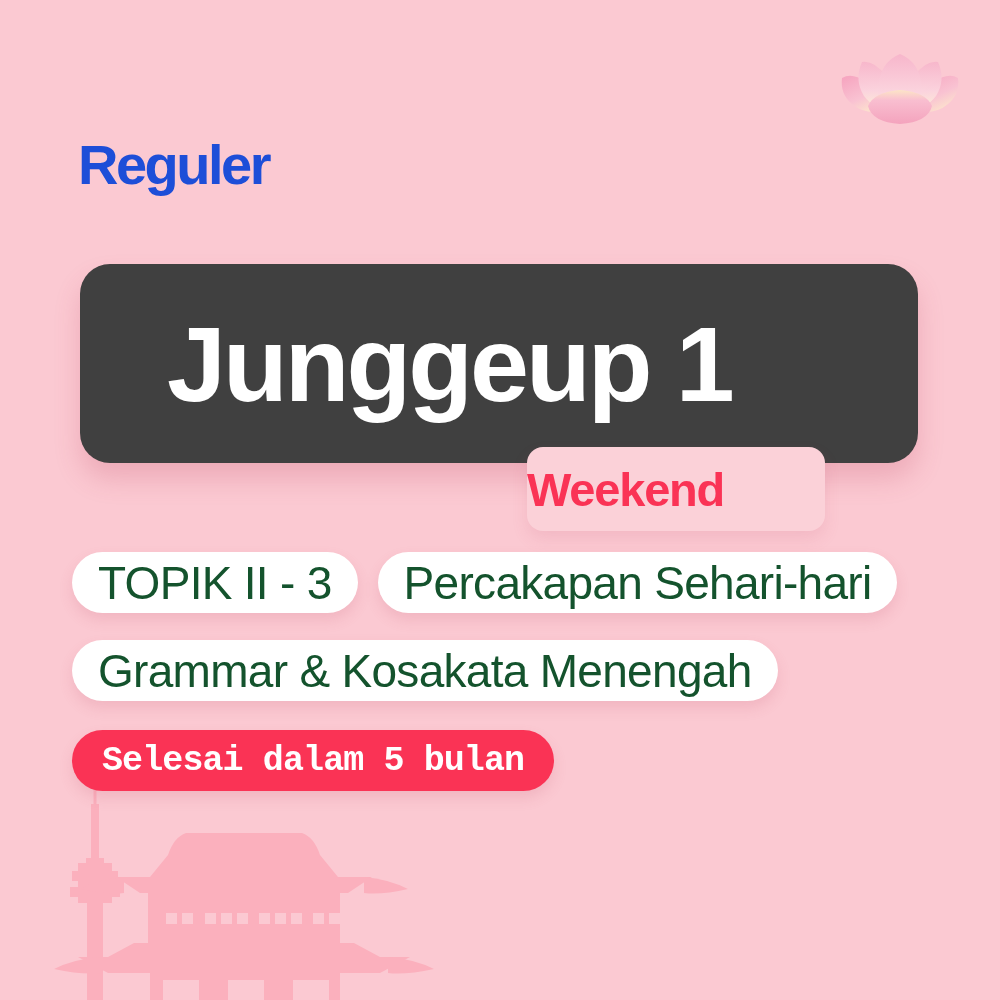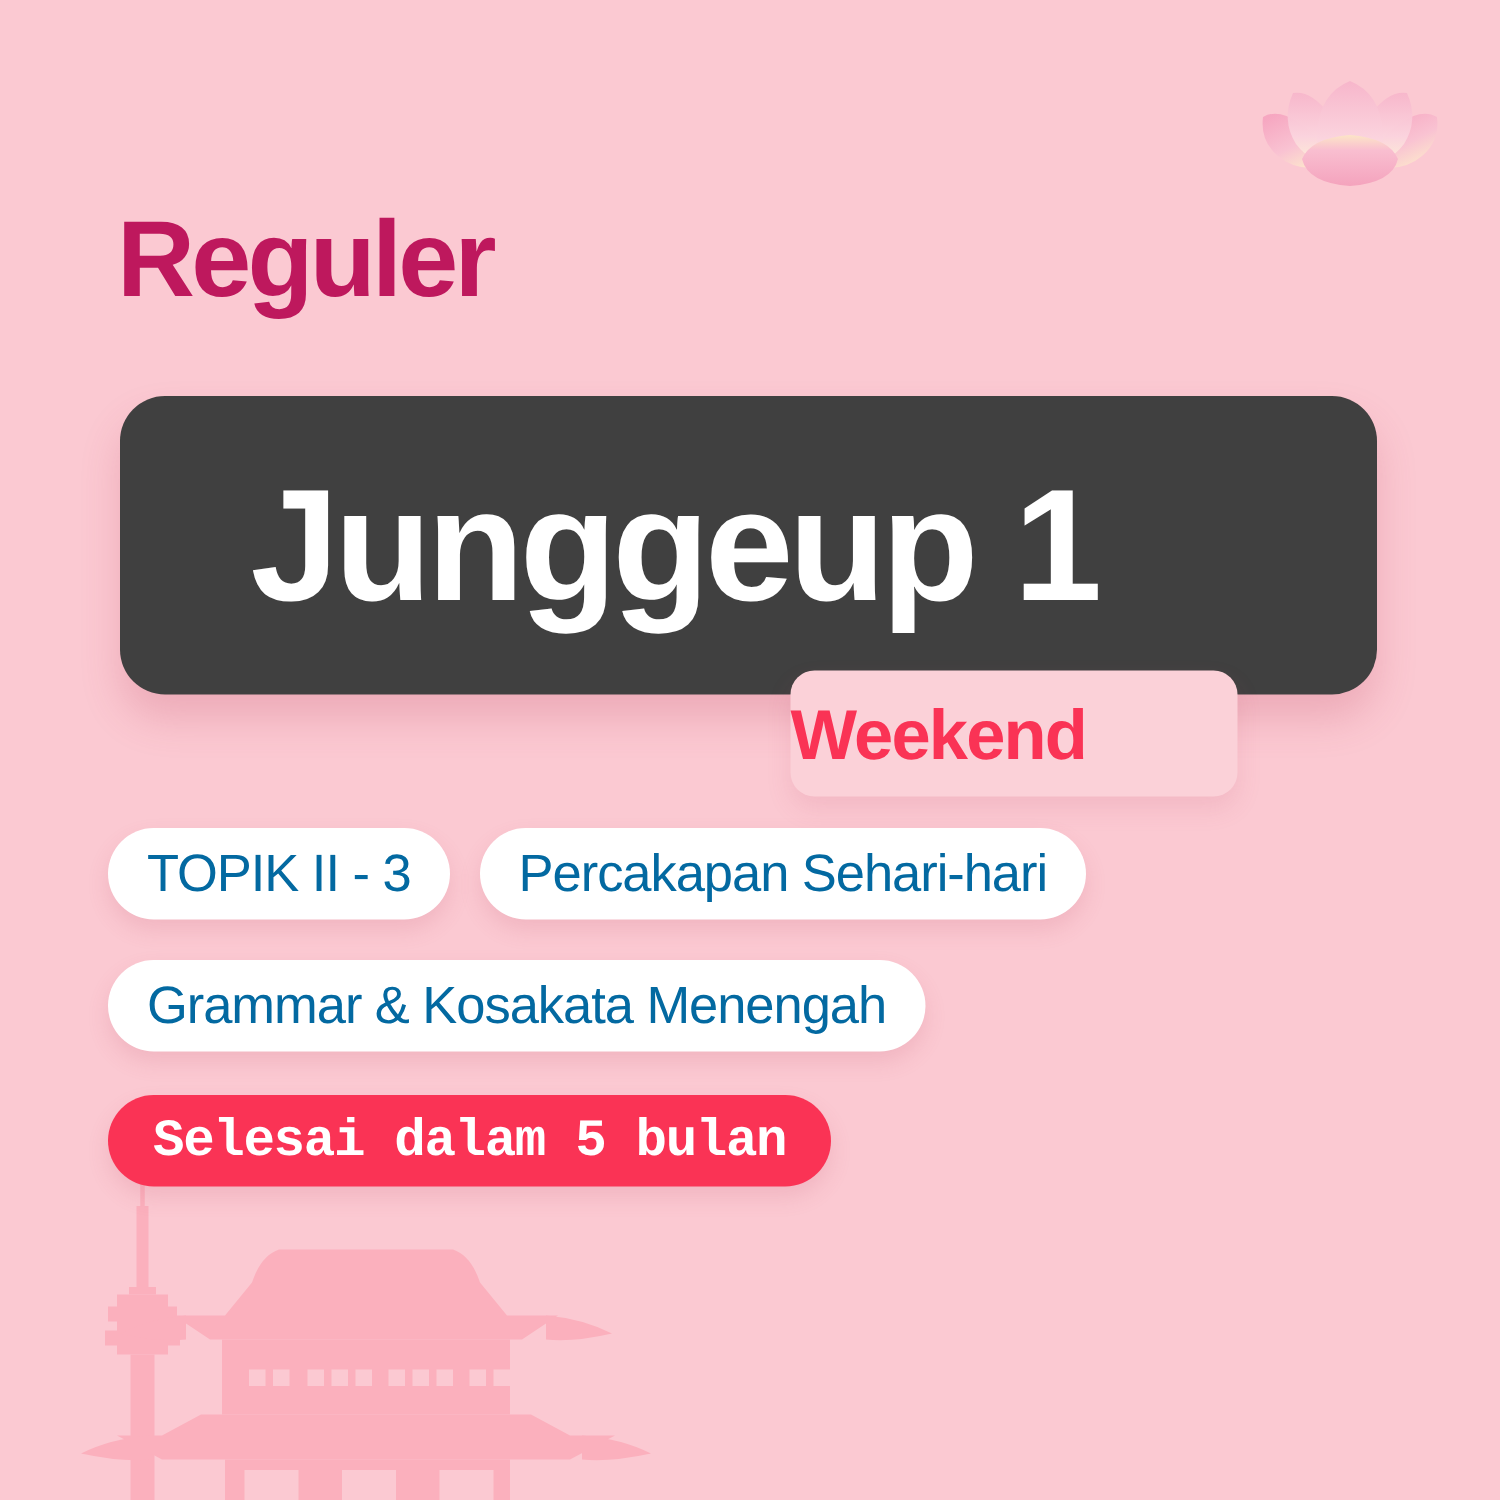--- a/index.html
+++ b/index.html
@@ -43,24 +43,24 @@
     top: 42px;
     width: 128px;
     height: 84px;
   }
 
   
   #kicker {
     position: absolute;
     left: 78px;
     top: 137px;
-    font-size: 72px;
+    font-size: 56px;
     font-weight: 700;
     letter-spacing: -2.5px;
-    color: #be185d;
+    color: #1d4ed8;
     line-height: 1;
   }
 
   
   #title-card {
     position: absolute;
     left: 80px;
     top: 264px;
     width: 838px;
     height: 199px;
@@ -122,22 +122,22 @@
     display: flex;
     align-items: center;
     justify-content: center;
     white-space: nowrap;
     padding: 0 26px;
     box-shadow: 0 7px 14px rgba(190, 80, 105, 0.16);
   }
 
   .pill-light {
     background: #ffffff;
-    color: #0369a1;
-    font-size: 35px;
+    color: #14532d;
+    font-size: 46px;
     font-weight: 400;
     letter-spacing: -0.7px;
   }
 
   .pill-solid {
     background: #fa3355;
     color: #ffffff;
     font-size: 35px;
     font-weight: 700;
     letter-spacing: -0.9px;

